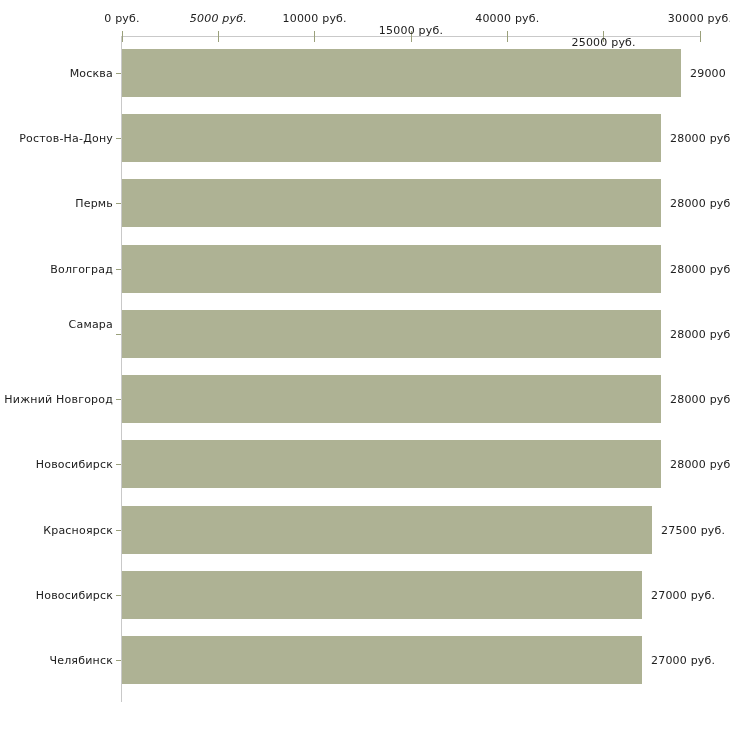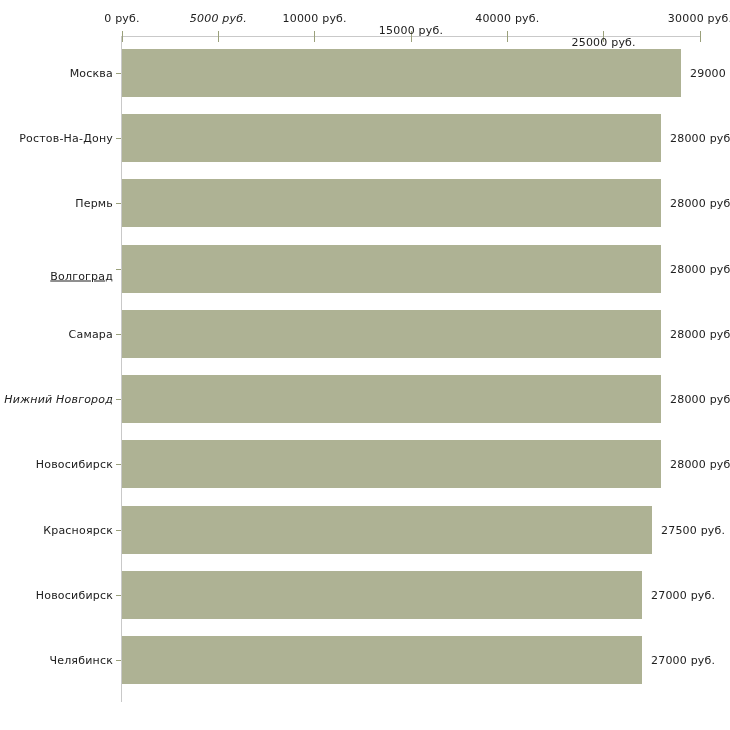--- a/index.html
+++ b/index.html
@@ -124,25 +124,25 @@
       </div>
 
     <div id="yticks">
         <div class="tick-y" style="top: 73px;"></div>
         <div class="cat-label" style="top: 73px;">Москва</div>
         <div class="tick-y" style="top: 138px;"></div>
         <div class="cat-label" style="top: 138px;">Ростов-На-Дону</div>
         <div class="tick-y" style="top: 203px;"></div>
         <div class="cat-label" style="top: 203px;">Пермь</div>
         <div class="tick-y" style="top: 269px;"></div>
-        <div class="cat-label" style="top: 276px; text-decoration: underline;">Волгоград</div>
+        <div class="cat-label" style="top: 269px;">Волгоград</div>
         <div class="tick-y" style="top: 334px;"></div>
-        <div class="cat-label" style="top: 334px; padding-left: 9px;">Самара</div>
+        <div class="cat-label" style="top: 324px; padding-left: 9px;">Самара</div>
         <div class="tick-y" style="top: 399px;"></div>
-        <div class="cat-label" style="top: 399px; font-style: italic;">Нижний Новгород</div>
+        <div class="cat-label" style="top: 399px;">Нижний Новгород</div>
         <div class="tick-y" style="top: 464px;"></div>
         <div class="cat-label" style="top: 464px;">Новосибирск</div>
         <div class="tick-y" style="top: 530px;"></div>
         <div class="cat-label" style="top: 530px;">Красноярск</div>
         <div class="tick-y" style="top: 595px;"></div>
         <div class="cat-label" style="top: 595px;">Новосибирск</div>
         <div class="tick-y" style="top: 660px;"></div>
         <div class="cat-label" style="top: 660px;">Челябинск</div>
       </div>
 

